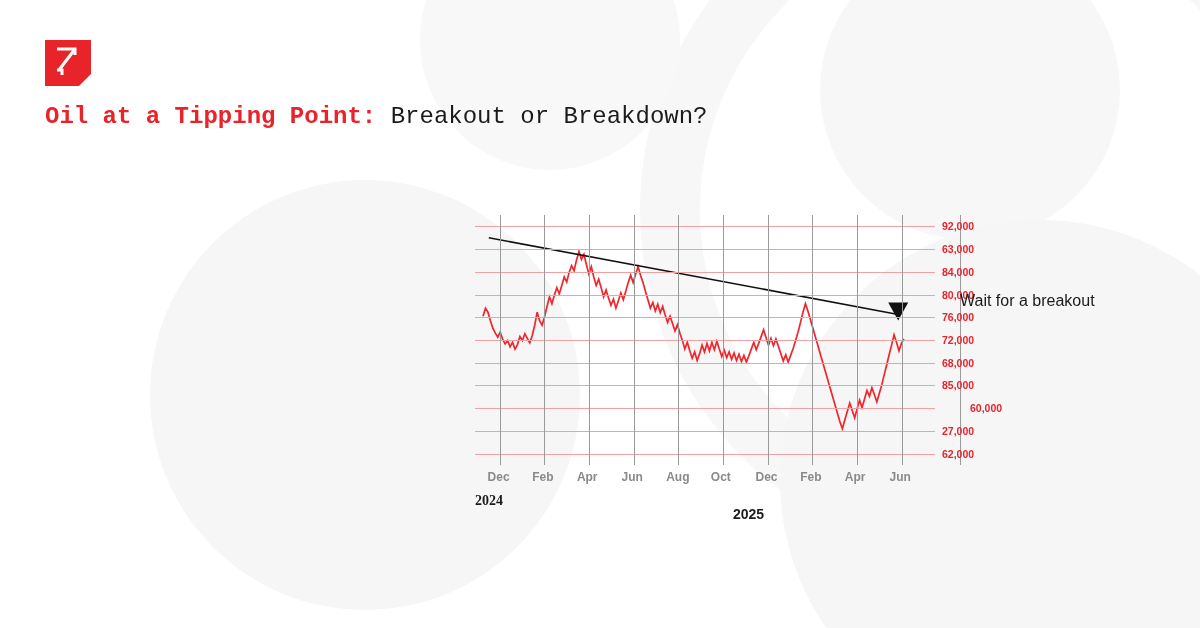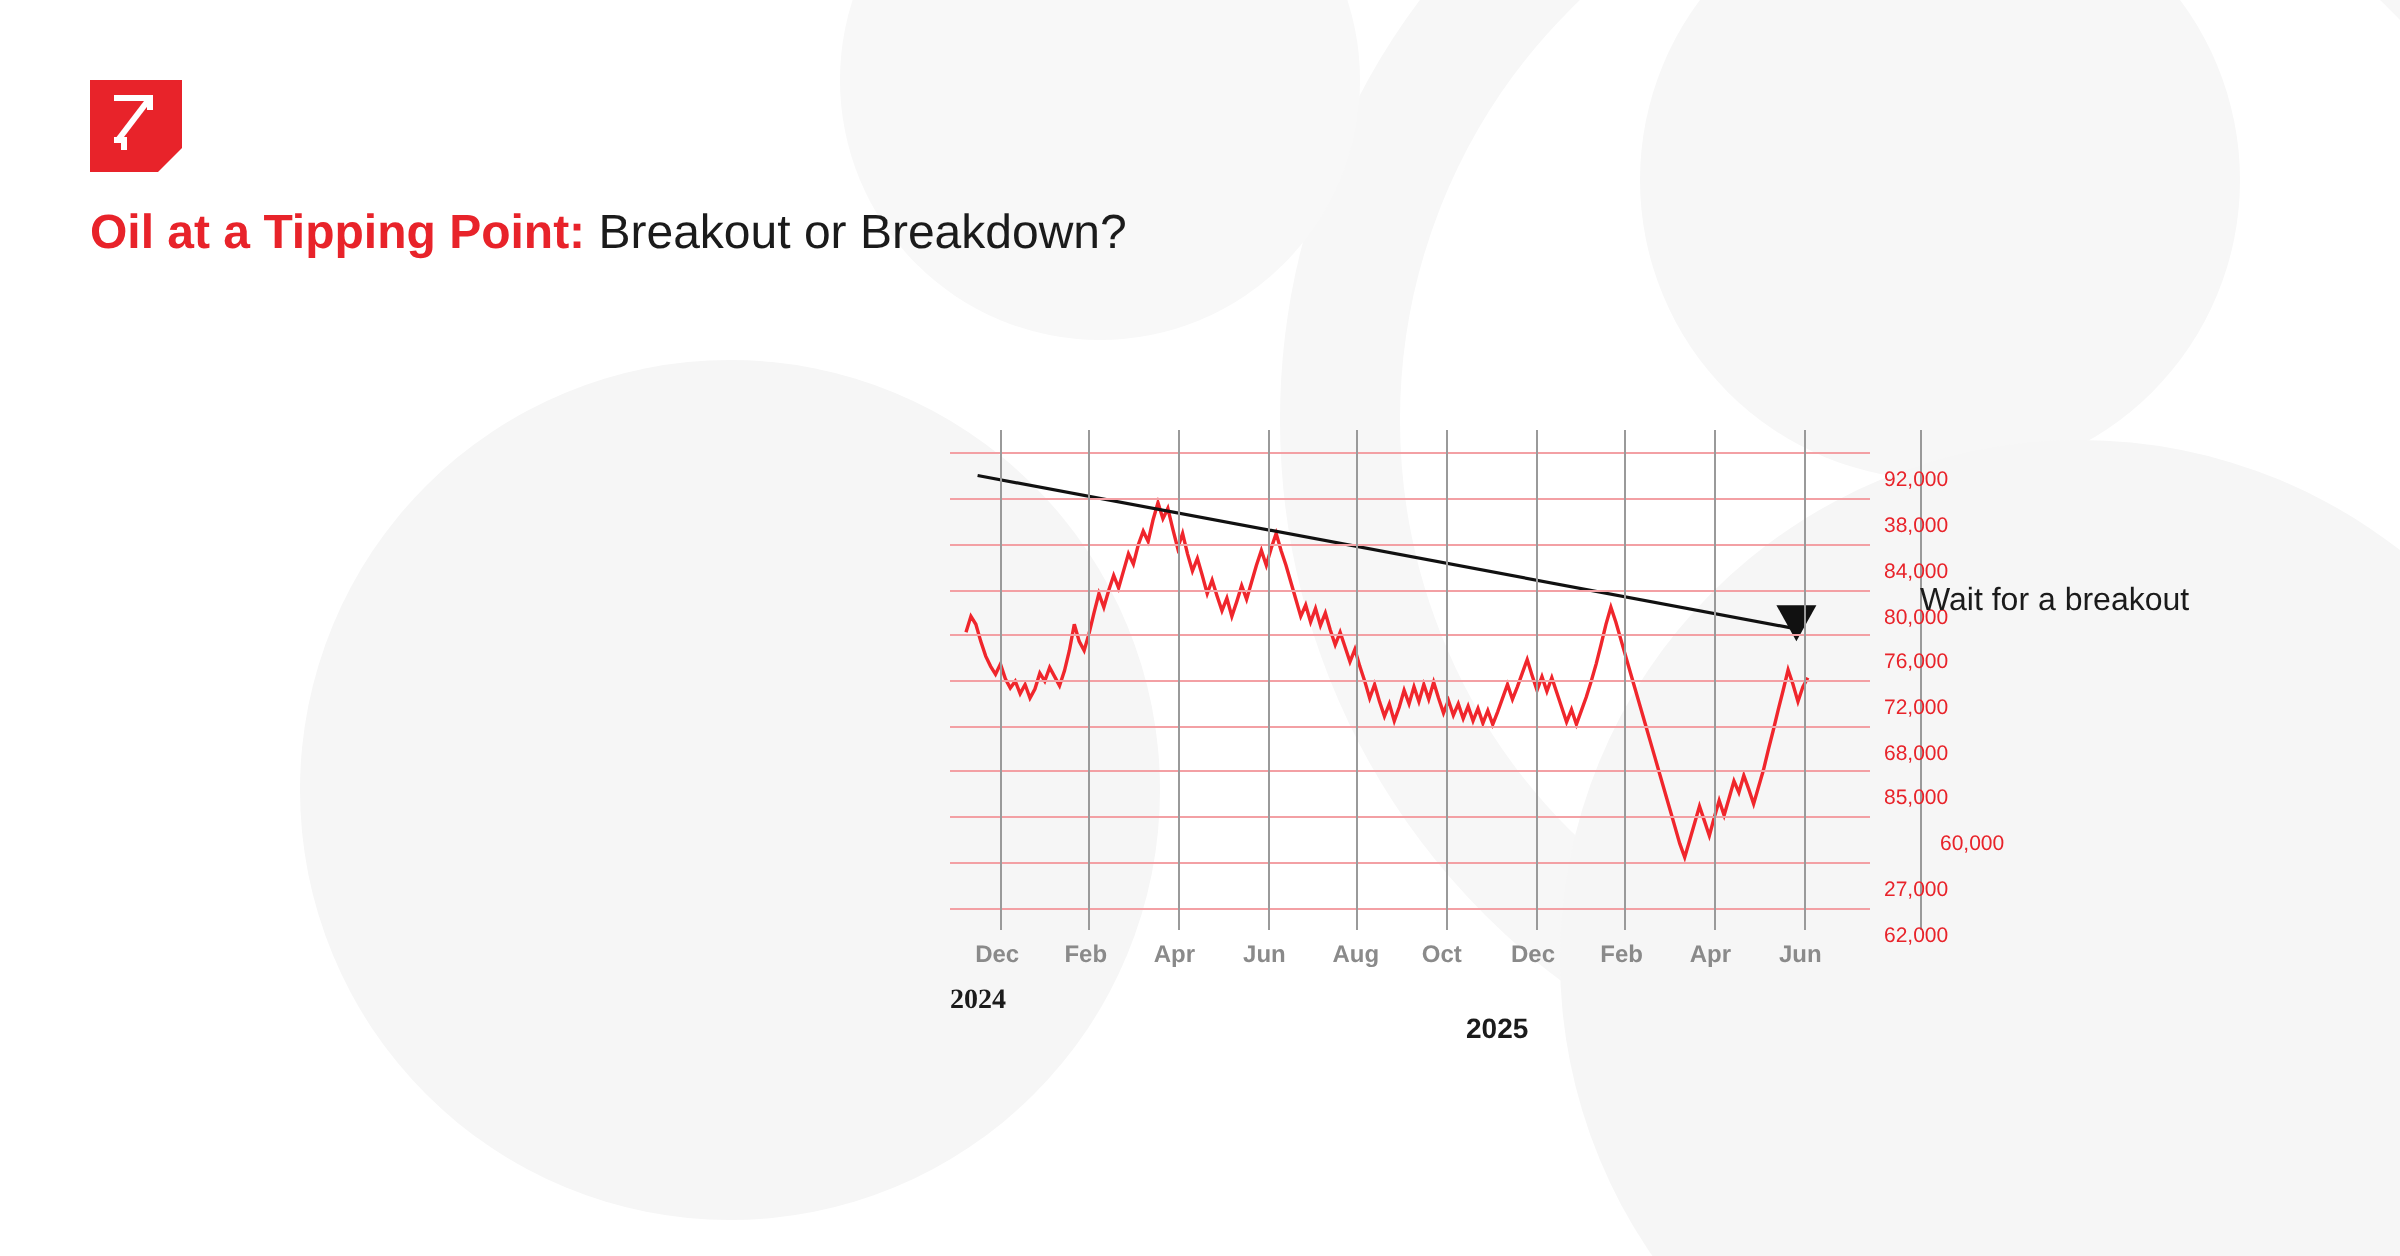--- a/index.html
+++ b/index.html
@@ -11,30 +11,30 @@
   
   .bg-blob{position:absolute;border-radius:50%;background:#f6f6f6;}
   .blob1{width:430px;height:430px;left:150px;top:180px;}
   .blob2{width:300px;height:300px;left:820px;top:-60px;background:#f7f7f7;}
   .blob3{width:520px;height:520px;left:780px;top:220px;background:#f6f6f6;}
   .blob4{width:260px;height:260px;left:420px;top:-90px;background:#f8f8f8;}
   .bg-arc{position:absolute;width:700px;height:700px;left:640px;top:-140px;
     border-radius:50%;border:60px solid #f7f7f7;box-sizing:border-box;}
 
   .logo{position:absolute;left:45px;top:40px;width:46px;height:46px;}
-  .headline{position:absolute;left:45px;top:103px;font-size:24px;font-weight:700;color:#111;white-space:nowrap;}
+  .headline{position:absolute;left:45px;top:103px;font-size:24px;font-weight:700;color:#111;white-space:nowrap;font-family:Liberation Mono, monospace;}
   .headline .accent{color:#e8232a;}
   .headline .rest{color:#1b1b1b;font-weight:400;}
 
   .chart-wrap{position:absolute;left:455px;top:205px;width:505px;height:310px;}
   .plot{position:absolute;left:20px;top:10px;width:460px;height:250px;}
   .gridline-h{position:absolute;left:0;height:1px;background:#f3a0a4;width:460px;}
   .gridline-v{position:absolute;top:0;width:1px;height:250px;background:#9a9a9a;}
   .axis-right{position:absolute;right:-1px;top:10px;width:1px;height:250px;background:#9a9a9a;}
-  .ylabel{position:absolute;font-size:10.5px;font-weight:400;color:#e8232a;left:487px;white-space:nowrap;margin-top:14px;}
+  .ylabel{position:absolute;font-size:10.5px;font-weight:700;color:#e8232a;left:487px;white-space:nowrap;}
   .xlabel{position:absolute;font-size:12px;font-weight:700;color:#8a8a8a;top:265px;}
   .yearlabel{position:absolute;font-size:14px;font-weight:700;color:#1b1b1b;top:288px;}
   .annotation{position:absolute;left:960px;top:292px;font-size:16px;color:#1b1b1b;white-space:nowrap;}
   svg{display:block;}
 </style>
 </head>
 <body>
 
 <div class="bg-arc"></div>
 <div class="bg-blob blob1"></div>
@@ -67,21 +67,21 @@
   <div id="ylabels">
       <div class="ylabel" style="top: 242.636px;">62,000</div>
       <div class="ylabel" style="top: 219.909px;">27,000</div>
       <div class="ylabel" style="top: 197.182px; padding-left: 28px;">60,000</div>
       <div class="ylabel" style="top: 174.455px;">85,000</div>
       <div class="ylabel" style="top: 151.727px;">68,000</div>
       <div class="ylabel" style="top: 129px;">72,000</div>
       <div class="ylabel" style="top: 106.273px;">76,000</div>
       <div class="ylabel" style="top: 83.5455px;">80,000</div>
       <div class="ylabel" style="top: 60.8182px;">84,000</div>
-      <div class="ylabel" style="top: 38.0909px;">38,000</div>
+      <div class="ylabel" style="top: 38.0909px;">63,000</div>
       <div class="ylabel" style="top: 15.3636px;">92,000</div>
     </div>
   <div id="xlabels">
       <div class="xlabel" style="left: 32.5631px;">Dec</div>
       <div class="xlabel" style="left: 77.2233px;">Feb</div>
       <div class="xlabel" style="left: 121.883px;">Apr</div>
       <div class="xlabel" style="left: 166.544px;">Jun</div>
       <div class="xlabel" style="left: 211.204px;">Aug</div>
       <div class="xlabel" style="left: 255.864px;">Oct</div>
       <div class="xlabel" style="left: 300.524px;">Dec</div>

